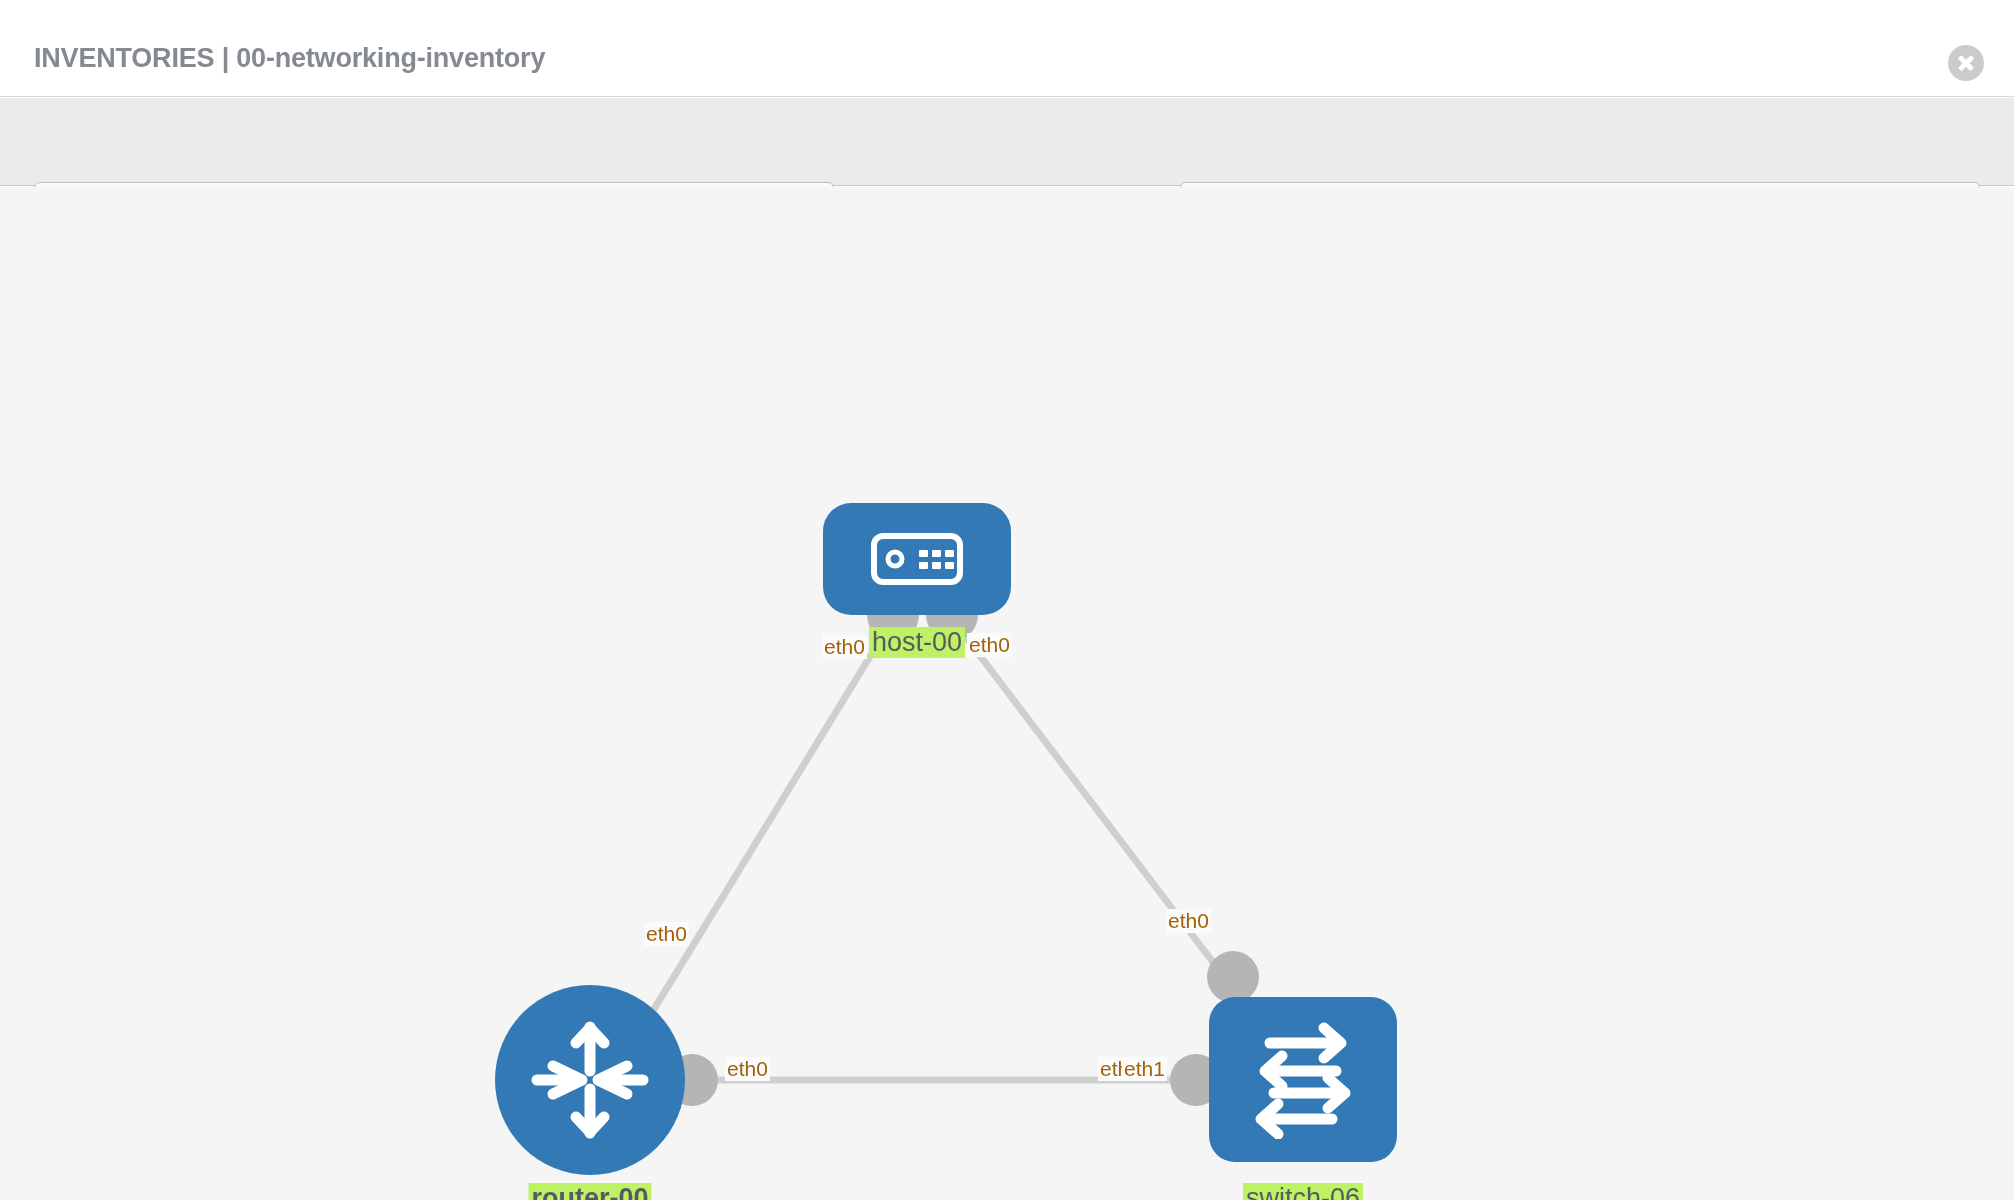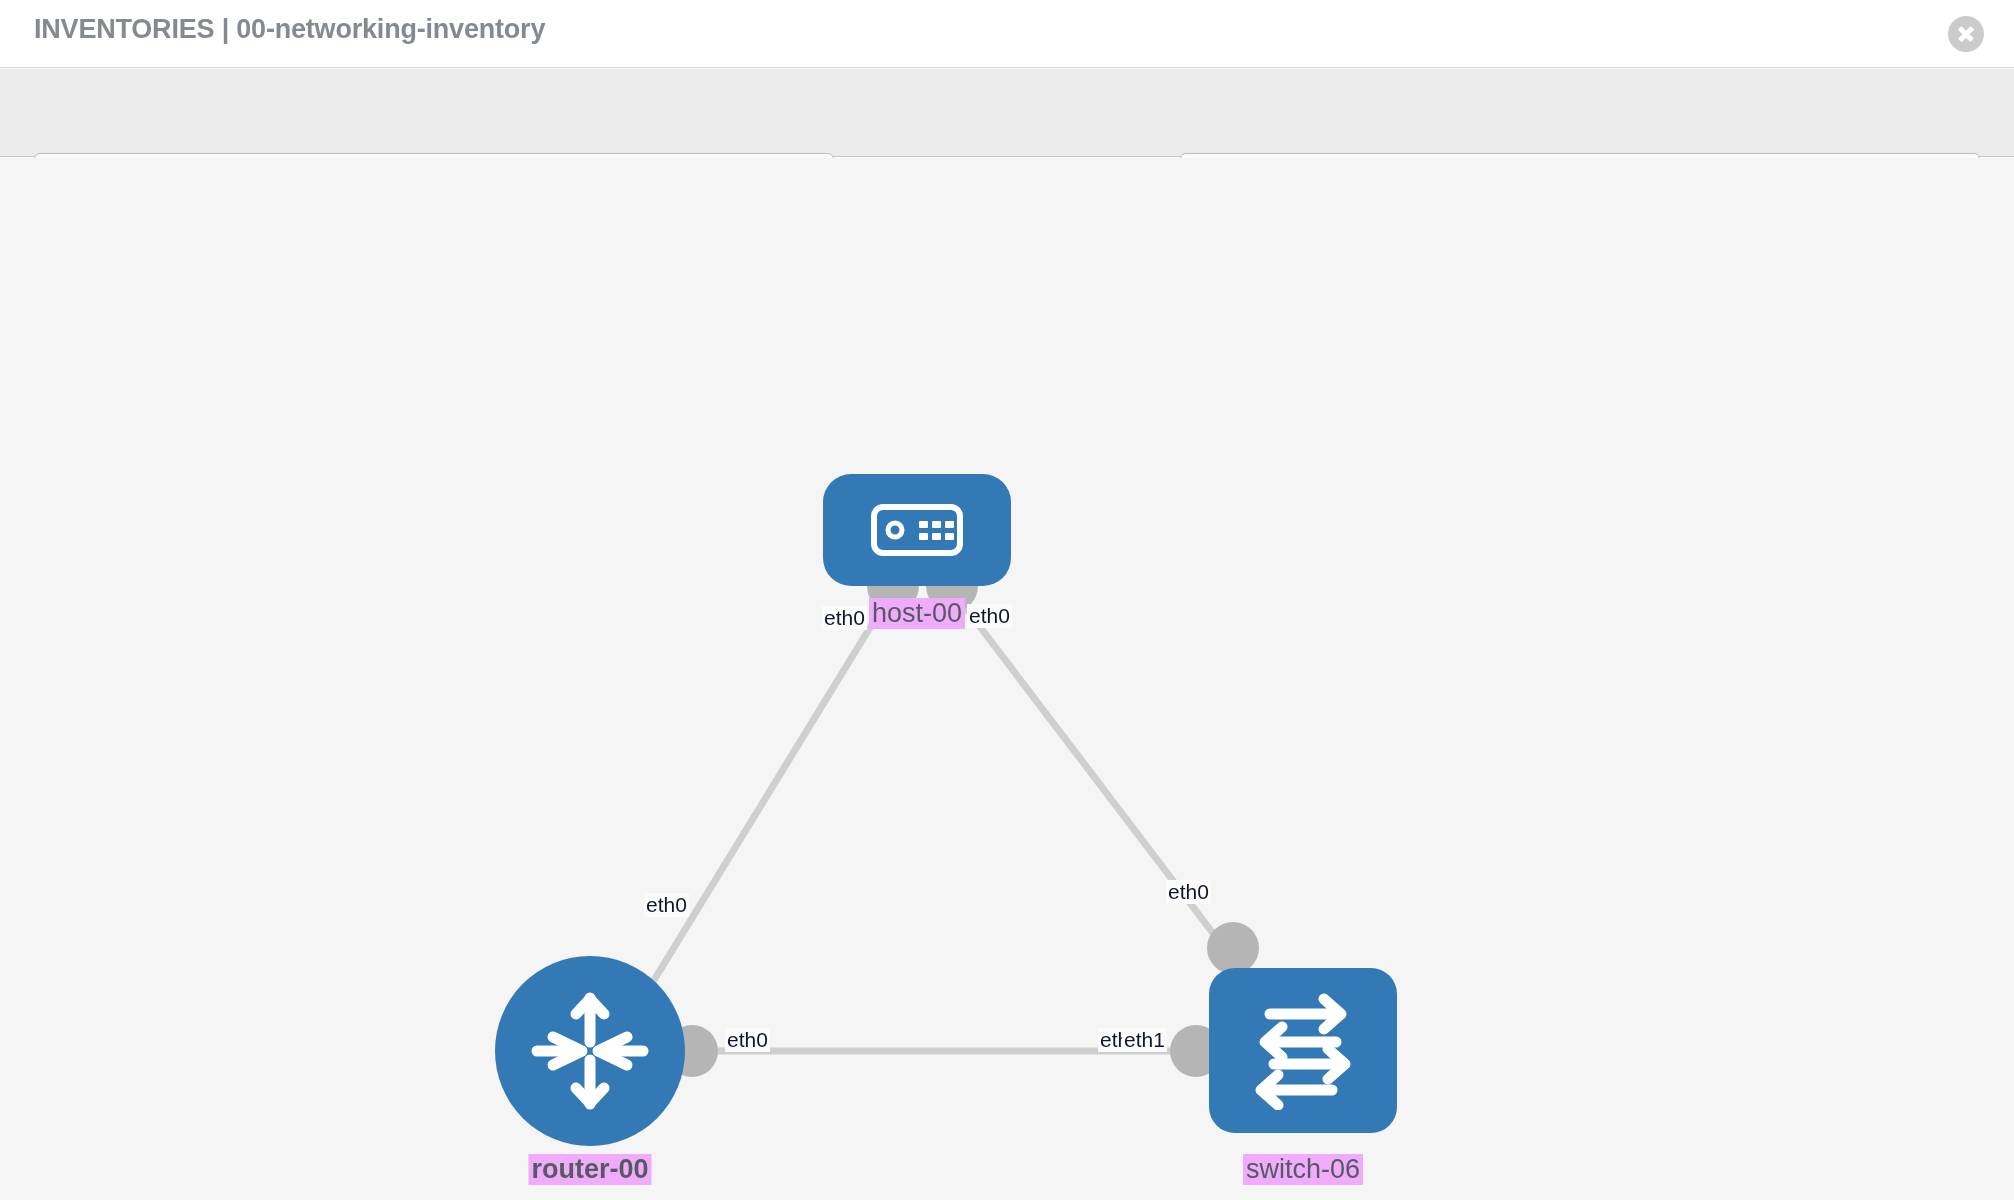--- a/index.html
+++ b/index.html
@@ -4,21 +4,21 @@
 <style>
   * { box-sizing: border-box; }
   html, body {
     margin: 0; padding: 0;
     width: 2014px; height: 1200px;
     background: #ffffff;
     font-family: "Liberation Sans", sans-serif;
     overflow: hidden;
   }
 
-  #app { position: relative; width: 2014px; height: 1120px; background: #ffffff; }
+  #app { position: relative; width: 2014px; height: 1120px; background: #ffffff; margin-top: 29px; }
 
   
   .header {
     position: absolute; top: 0; left: 0;
     width: 2014px; height: 68px;
     background: #ffffff;
     border-bottom: 1px solid #d7d7d7;
   }
   .page-title {
     position: absolute; left: 34px; top: 14px;
@@ -97,28 +97,28 @@
   .node-shape {
     position: absolute; left: 0; top: 0;
     background: #3379b5;
     display: flex; align-items: center; justify-content: center;
     cursor: pointer;
   }
   .node-label {
     position: absolute;
     font-size: 27px; color: #555b60;
     white-space: nowrap;
-    background: #f0abfc;
+    background: #bef264;
     padding: 0 3px;
     transform: translateX(-50%);
     text-align: center;
   }
   .edge-label {
     position: absolute;
-    font-size: 21px; color: #0f172a;
+    font-size: 21px; color: #a16207;
     white-space: nowrap;
     background: #fbfbfb;
     padding: 0 2px;
   }
 </style>
 </head>
 <body>
 
 <div id="app">
 

